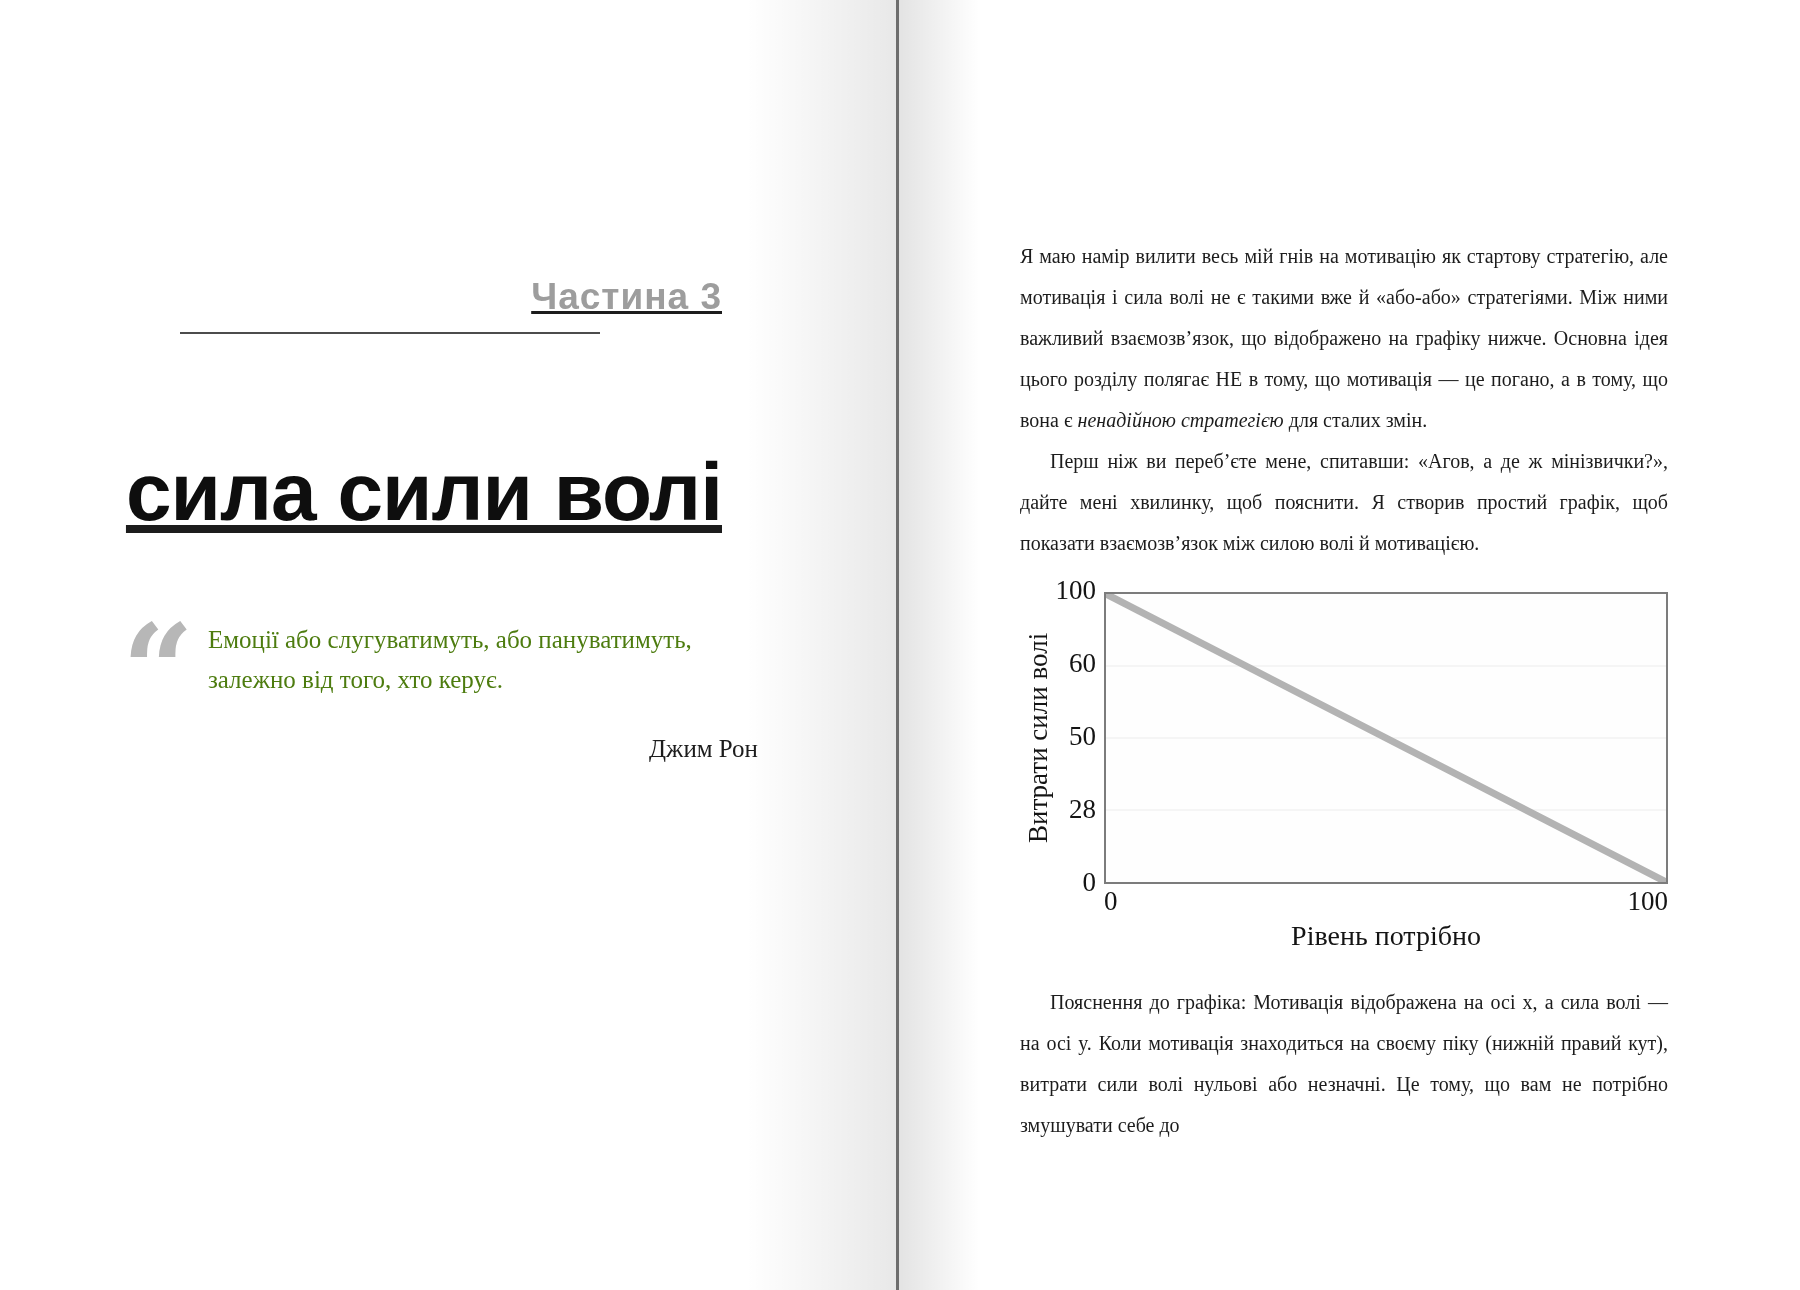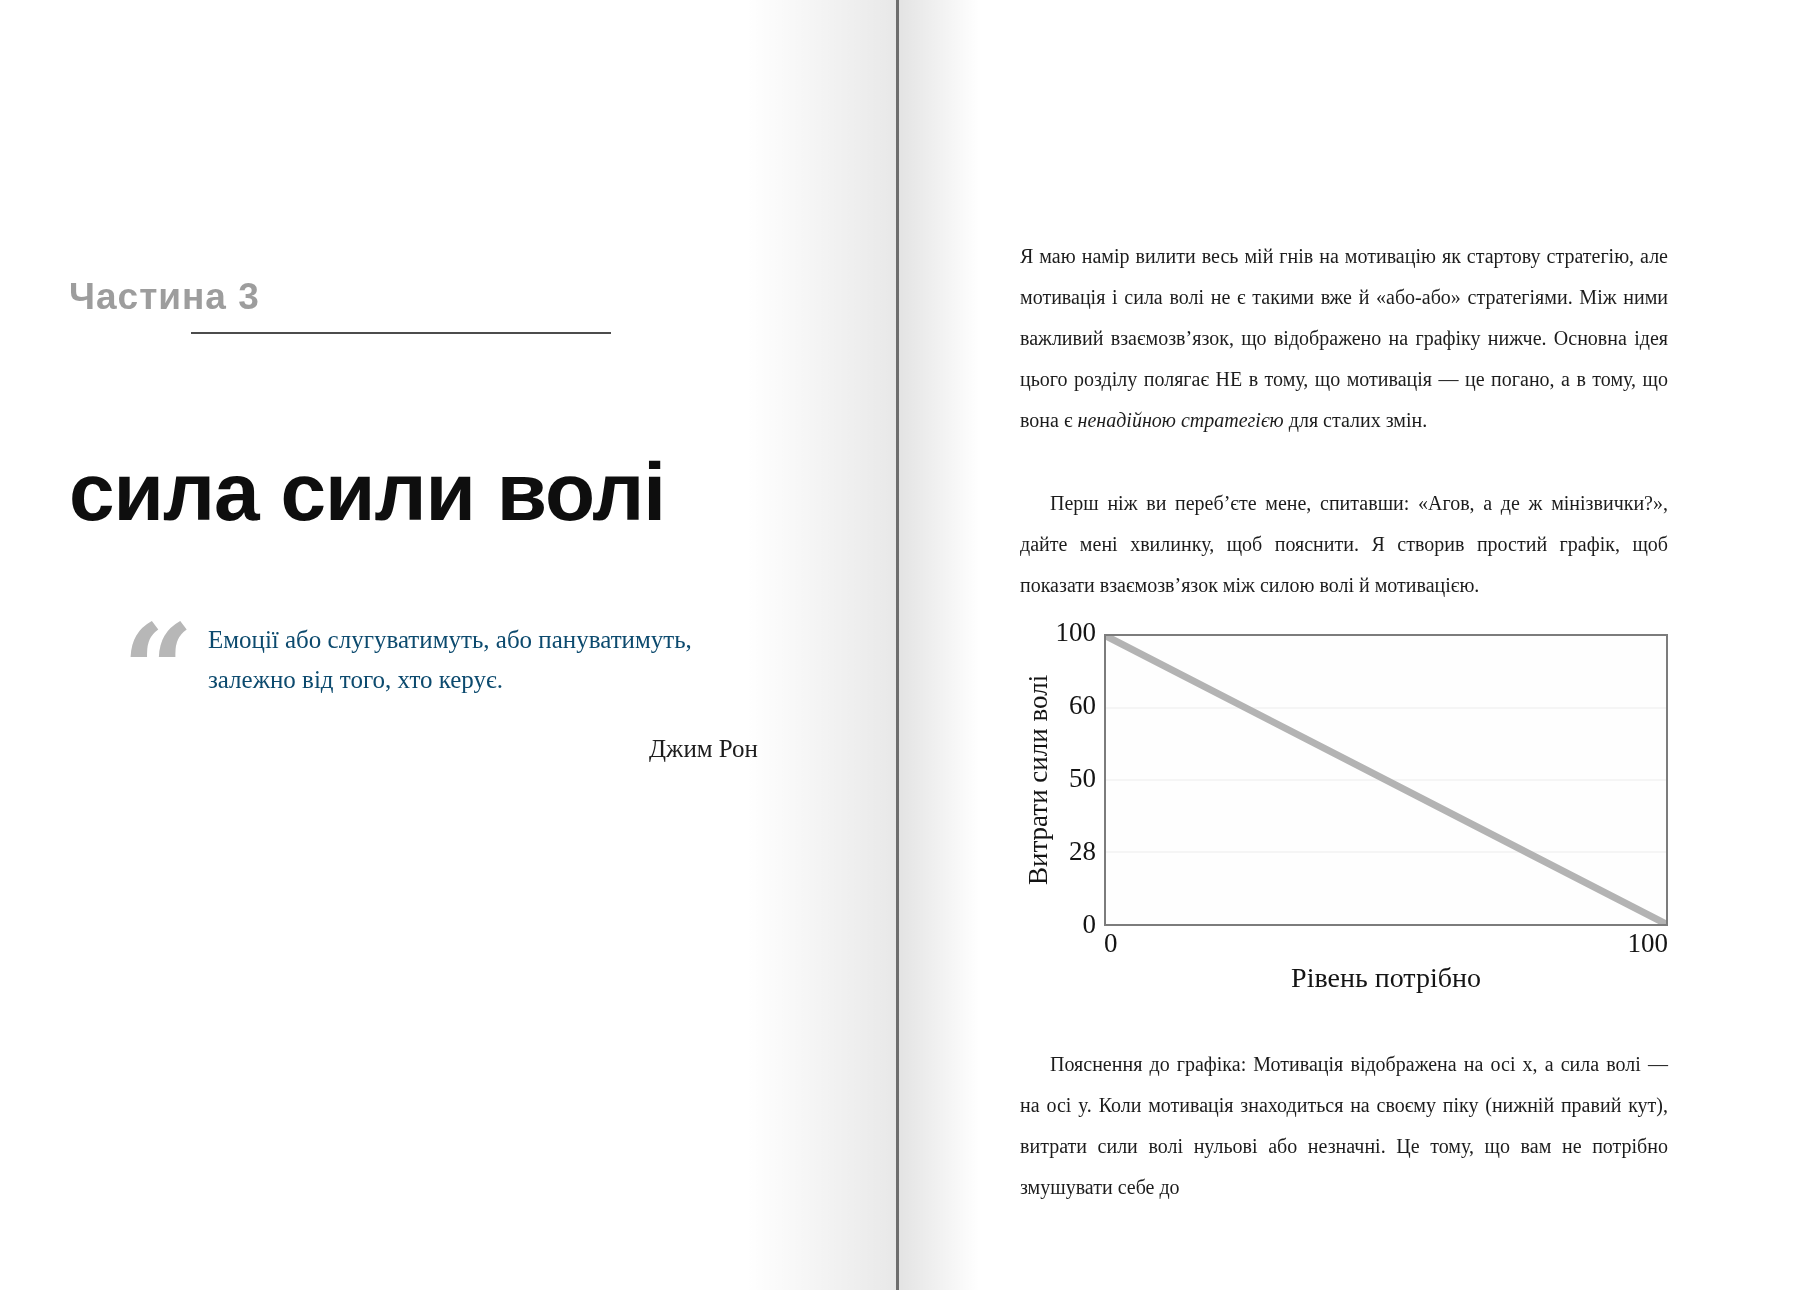--- a/index.html
+++ b/index.html
@@ -24,21 +24,21 @@
   }
   .page-right::before{
     content:"";position:absolute;top:0;left:0;width:80px;height:100%;
     background:linear-gradient(to right, rgba(0,0,0,0.11) 0%, rgba(0,0,0,0) 100%);
     pointer-events:none;
   }
   .spine{position:absolute;left:896px;top:0;width:3px;height:1290px;background:#6e6e6e;}
 
   
   .left-content{
-    position:absolute;top:276px;left:69px;width:664px;text-align:left;
+    position:absolute;top:276px;left:58px;width:664px;text-align:right;text-decoration:underline;
   }
   .kicker{
     font-family:"Liberation Sans", sans-serif;
     font-weight:bold;font-size:37px;letter-spacing:1px;color:#9d9d9d;
     margin:0 0 14px 0;
   }
   .kicker-rule{
     width:420px;border:none;border-top:2px solid #4c4c4c;margin:0 auto;
   }
   .part-title{
@@ -50,35 +50,35 @@
     position:absolute;top:620px;left:122px;width:636px;
     display:flex;align-items:flex-start;text-align:left;
   }
   .quote-mark{
     font-family:"DejaVu Serif", serif;font-weight:bold;
     font-size:125px;line-height:0.9;color:#b7b7b7;
     flex:0 0 auto;margin-right:14px;position:relative;top:-6px;
     height:80px;overflow:hidden;
   }
   .quote-text{
-    font-size:25px;line-height:40px;margin:0;max-width:505px;color:#0c4a6e;
+    font-size:25px;line-height:40px;margin:0;max-width:505px;color:#4d7c0f;
   }
   .quote-attribution{
     position:absolute;top:735px;left:122px;width:636px;
     text-align:right;font-size:25px;color:#1c1c1c;padding-right:12px;
   }
 
   
   .right-content{
     position:absolute;top:236px;left:121px;width:648px;
   }
   .body-para{
     font-size:20px;line-height:41px;text-align:justify;margin:0;color:#1c1c1c;
   }
-  .body-para.indent{text-indent:30px;margin-top:42px;}
+  .body-para.indent{text-indent:30px;}
   .italic{font-style:italic;}
 
   
   .chart-figure{margin:28px 0 22px 0;width:648px;}
   .chart-top{display:flex;align-items:stretch;height:292px;}
   .chart-ylabel{
     flex:0 0 36px;display:flex;align-items:center;justify-content:center;
     writing-mode:vertical-rl;transform:rotate(180deg);
     font-size:27px;color:#141414;
   }

